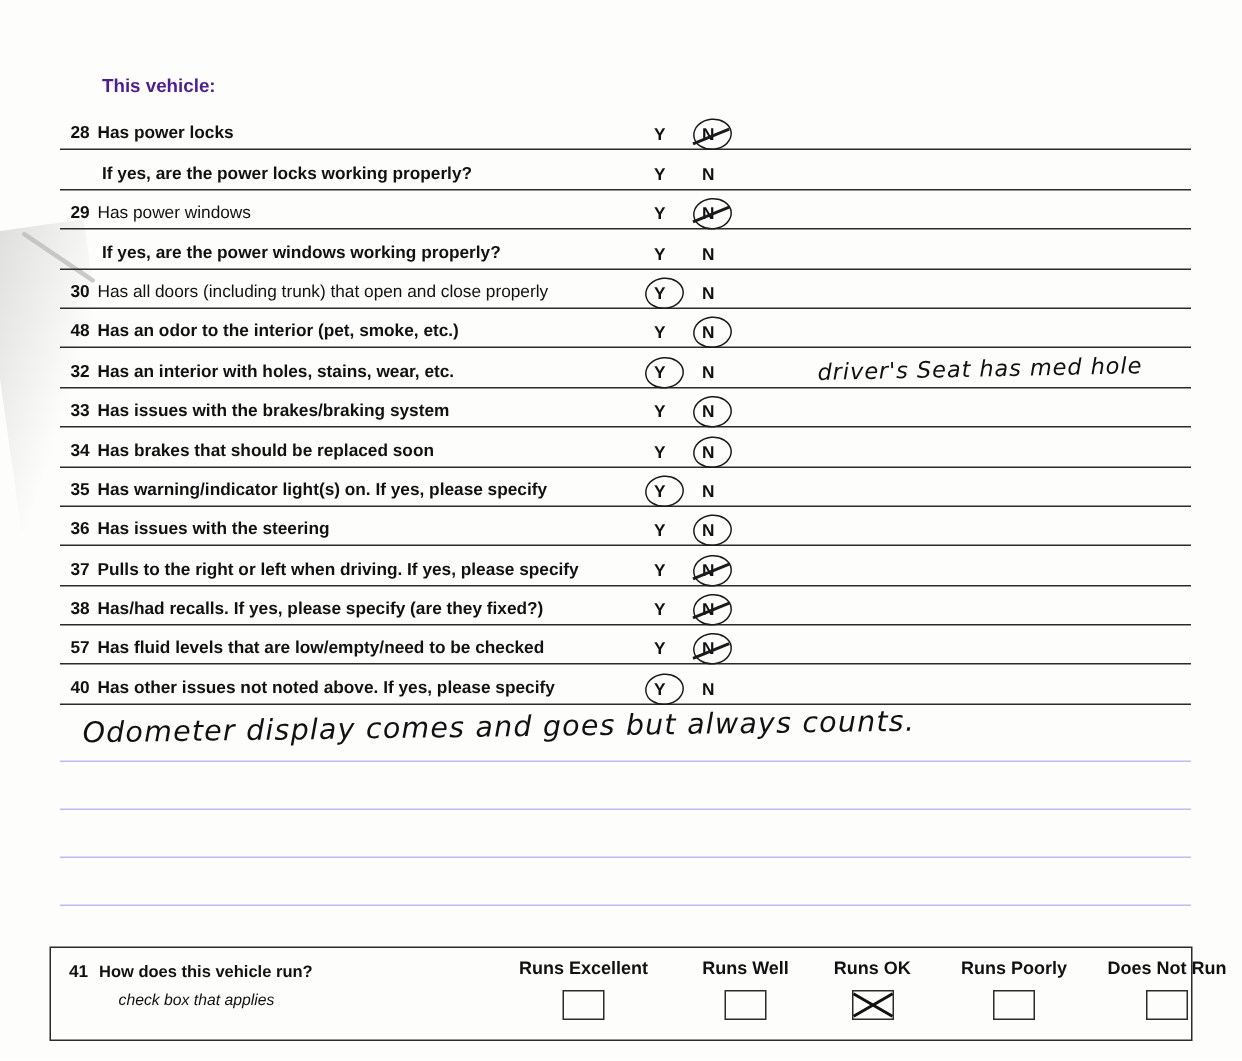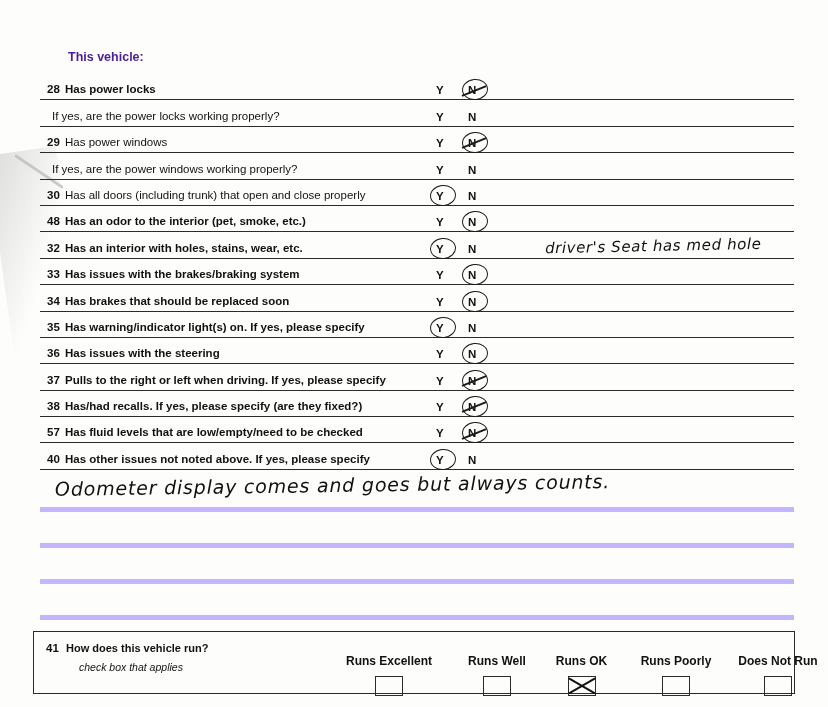--- a/index.html
+++ b/index.html
@@ -73,21 +73,21 @@
     font-size: 11.5px;
     font-weight: bold;
   }
   .row .txt {
     position: absolute;
     bottom: 4px;
     font-size: 11.5px;
     white-space: nowrap;
   }
   .row.main .txt { left: 25px; font-weight: bold; }
-  .row.sub  .txt { left: 12px; font-weight: normal; }
+  .row.sub  .txt { left: 28px; font-weight: bold; }
   .row.main.light .txt { font-weight: normal; }
 
   .yn {
     position: absolute;
     bottom: 3px;
     font-size: 11.5px;
     font-weight: bold;
   }
   .yn.y { left: 396px; }
   .yn.n { left: 428px; }
@@ -132,21 +132,21 @@
 
   
   .writelines {
     position: absolute;
     left: 40px;
     top: 476px;
     width: 754px;
   }
   .wline {
     height: 31px;
-    border-bottom: 5px solid #c4b5fd;
+    border-bottom: 1px solid #c4b5fd;
     position: relative;
     text-align: center;
   }
   .bigwrite {
     position: absolute;
     left: 15px;
     top: -2px;
     font-family: "DejaVu Sans", sans-serif;
     font-size: 19px;
     font-style: italic;
@@ -183,21 +183,20 @@
     position: absolute;
     left: 45px;
     top: 29px;
     font-size: 10.5px;
     font-style: italic;
   }
   .opt {
     position: absolute;
     top: 6px;
     text-align: center;
-    margin-top: 16px;
   }
   .opt .lbl {
     font-size: 12px;
     font-weight: bold;
     white-space: nowrap;
   }
   .opt .box {
     margin: 8px auto 0;
     width: 26px;
     height: 18px;

